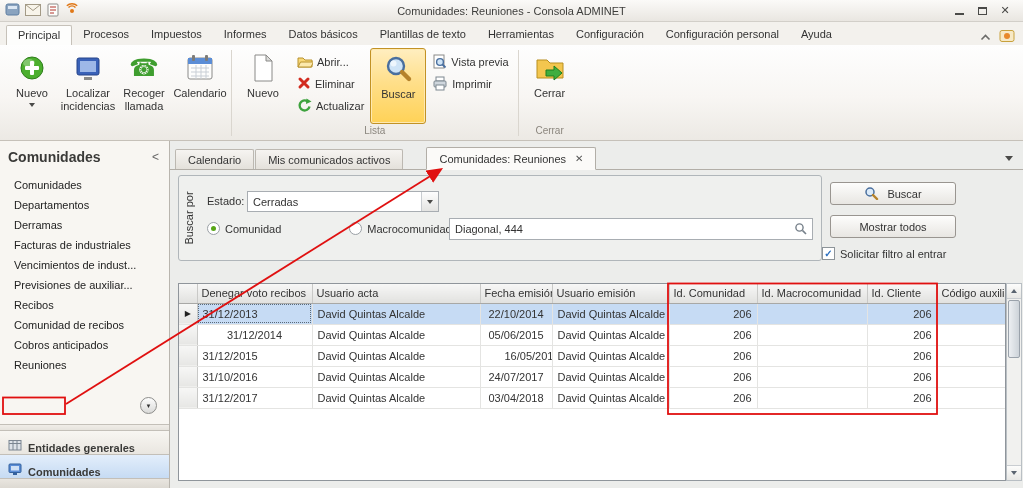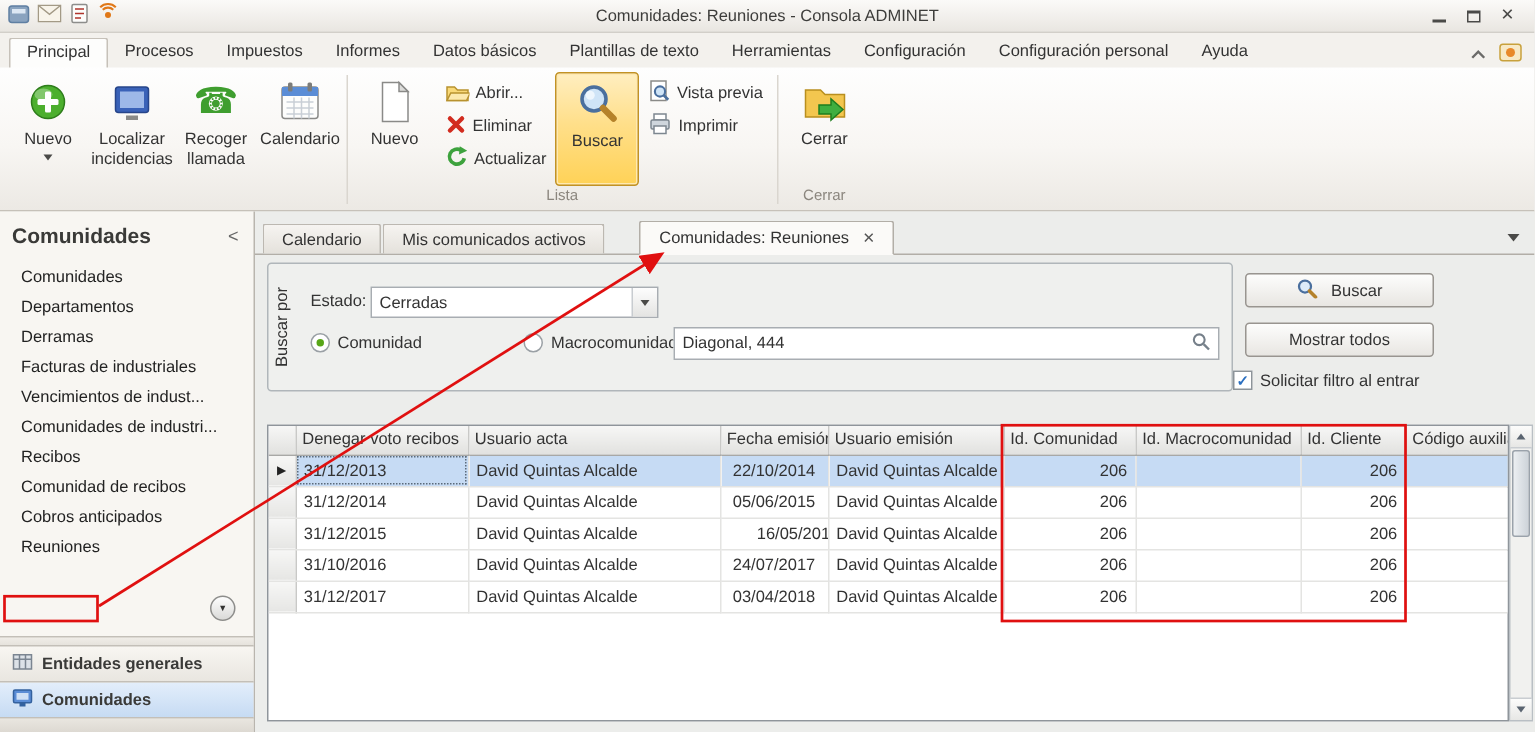--- a/index.html
+++ b/index.html
@@ -59,21 +59,21 @@
   .sb-header { height:32px; display:flex; align-items:center; padding:0 10px 0 8px; }
   .sb-title { font-size:14px; font-weight:bold; color:#3a3a38; flex:1; }
   .sb-collapse { color:#666; font-size:12px; }
   .sb-list { position:absolute; top:34px; left:0; right:0; }
   .sb-item { height:20px; line-height:20px; padding-left:14px; color:#222; white-space:nowrap; overflow:hidden; }
   .sb-round { position:absolute; top:256px; right:12px; width:17px; height:17px; border-radius:50%;
     border:1px solid #8d8d8b; background:linear-gradient(#fdfdfd,#dadad8);
     display:flex; align-items:center; justify-content:center; font-size:6px; color:#333; }
   .sb-bottom { position:absolute; left:0; right:0; bottom:10px; }
   .sb-splitter { height:6px; border-top:1px solid #c3bfb8; background:linear-gradient(#f0ede8,#e6e3dd); }
-  .sb-nav { height:24px; display:flex; align-items:center; gap:6px; padding-left:8px;
+  .sb-nav { height:24px; display:flex; align-items:flex-end; gap:6px; padding-left:8px;
     border-top:1px solid #c3bfb8; background:linear-gradient(#f8f6f2,#e9e6e0);
     font-weight:bold; color:#3a3a38; }
   .sb-nav.sel { background:linear-gradient(#e3eefb,#c6dbf3); }
   .sb-footer { position:absolute; bottom:0; height:10px; left:0; right:0;
     border-top:1px solid #c3bfb8; background:linear-gradient(#e9e6e0,#ddd9d2); }
 
   
   .content { position:absolute; left:170px; right:0; top:0; bottom:0; background:#ecedeb; }
   .tabstrip { position:absolute; top:6px; left:0; right:0; height:23px;
     border-bottom:1px solid #b2aea7; display:flex; align-items:flex-end; padding-left:5px; }
@@ -350,21 +350,21 @@
     <div class="sb-header">
       <span class="sb-title">Comunidades</span>
       <span class="sb-collapse">&lt;</span>
     </div>
     <div class="sb-list">
         <div class="sb-item">Comunidades</div>
         <div class="sb-item">Departamentos</div>
         <div class="sb-item">Derramas</div>
         <div class="sb-item">Facturas de industriales</div>
         <div class="sb-item">Vencimientos de indust...</div>
-        <div class="sb-item">Comunidades de industri...</div>
+        <div class="sb-item">Previsiones de auxiliar...</div>
         <div class="sb-item">Recibos</div>
         <div class="sb-item">Comunidad de recibos</div>
         <div class="sb-item">Cobros anticipados</div>
         <div class="sb-item">Reuniones</div>
       </div>
     <div class="sb-round">▼</div>
     <div class="sb-bottom">
       <div class="sb-splitter"></div>
       <div class="sb-nav">
         <span><svg width="14" height="14">
@@ -479,21 +479,21 @@
                 <td style="text-align: left;">David Quintas Alcalde</td>
                 <td style="text-align: center;">22/10/2014</td>
                 <td style="text-align: left;">David Quintas Alcalde</td>
                 <td style="text-align: right;">206</td>
                 <td style="text-align: right;"></td>
                 <td style="text-align: right;">206</td>
                 <td style="text-align: left;"></td>
               </tr>
               <tr>
                 <td class="rowsel"></td>
-                <td style="text-align: left;">31/12/2014</td>
+                <td style="text-align: center;">31/12/2014</td>
                 <td style="text-align: left;">David Quintas Alcalde</td>
                 <td style="text-align: center;">05/06/2015</td>
                 <td style="text-align: left;">David Quintas Alcalde</td>
                 <td style="text-align: right;">206</td>
                 <td style="text-align: right;"></td>
                 <td style="text-align: right;">206</td>
                 <td style="text-align: left;"></td>
               </tr>
               <tr>
                 <td class="rowsel"></td>

